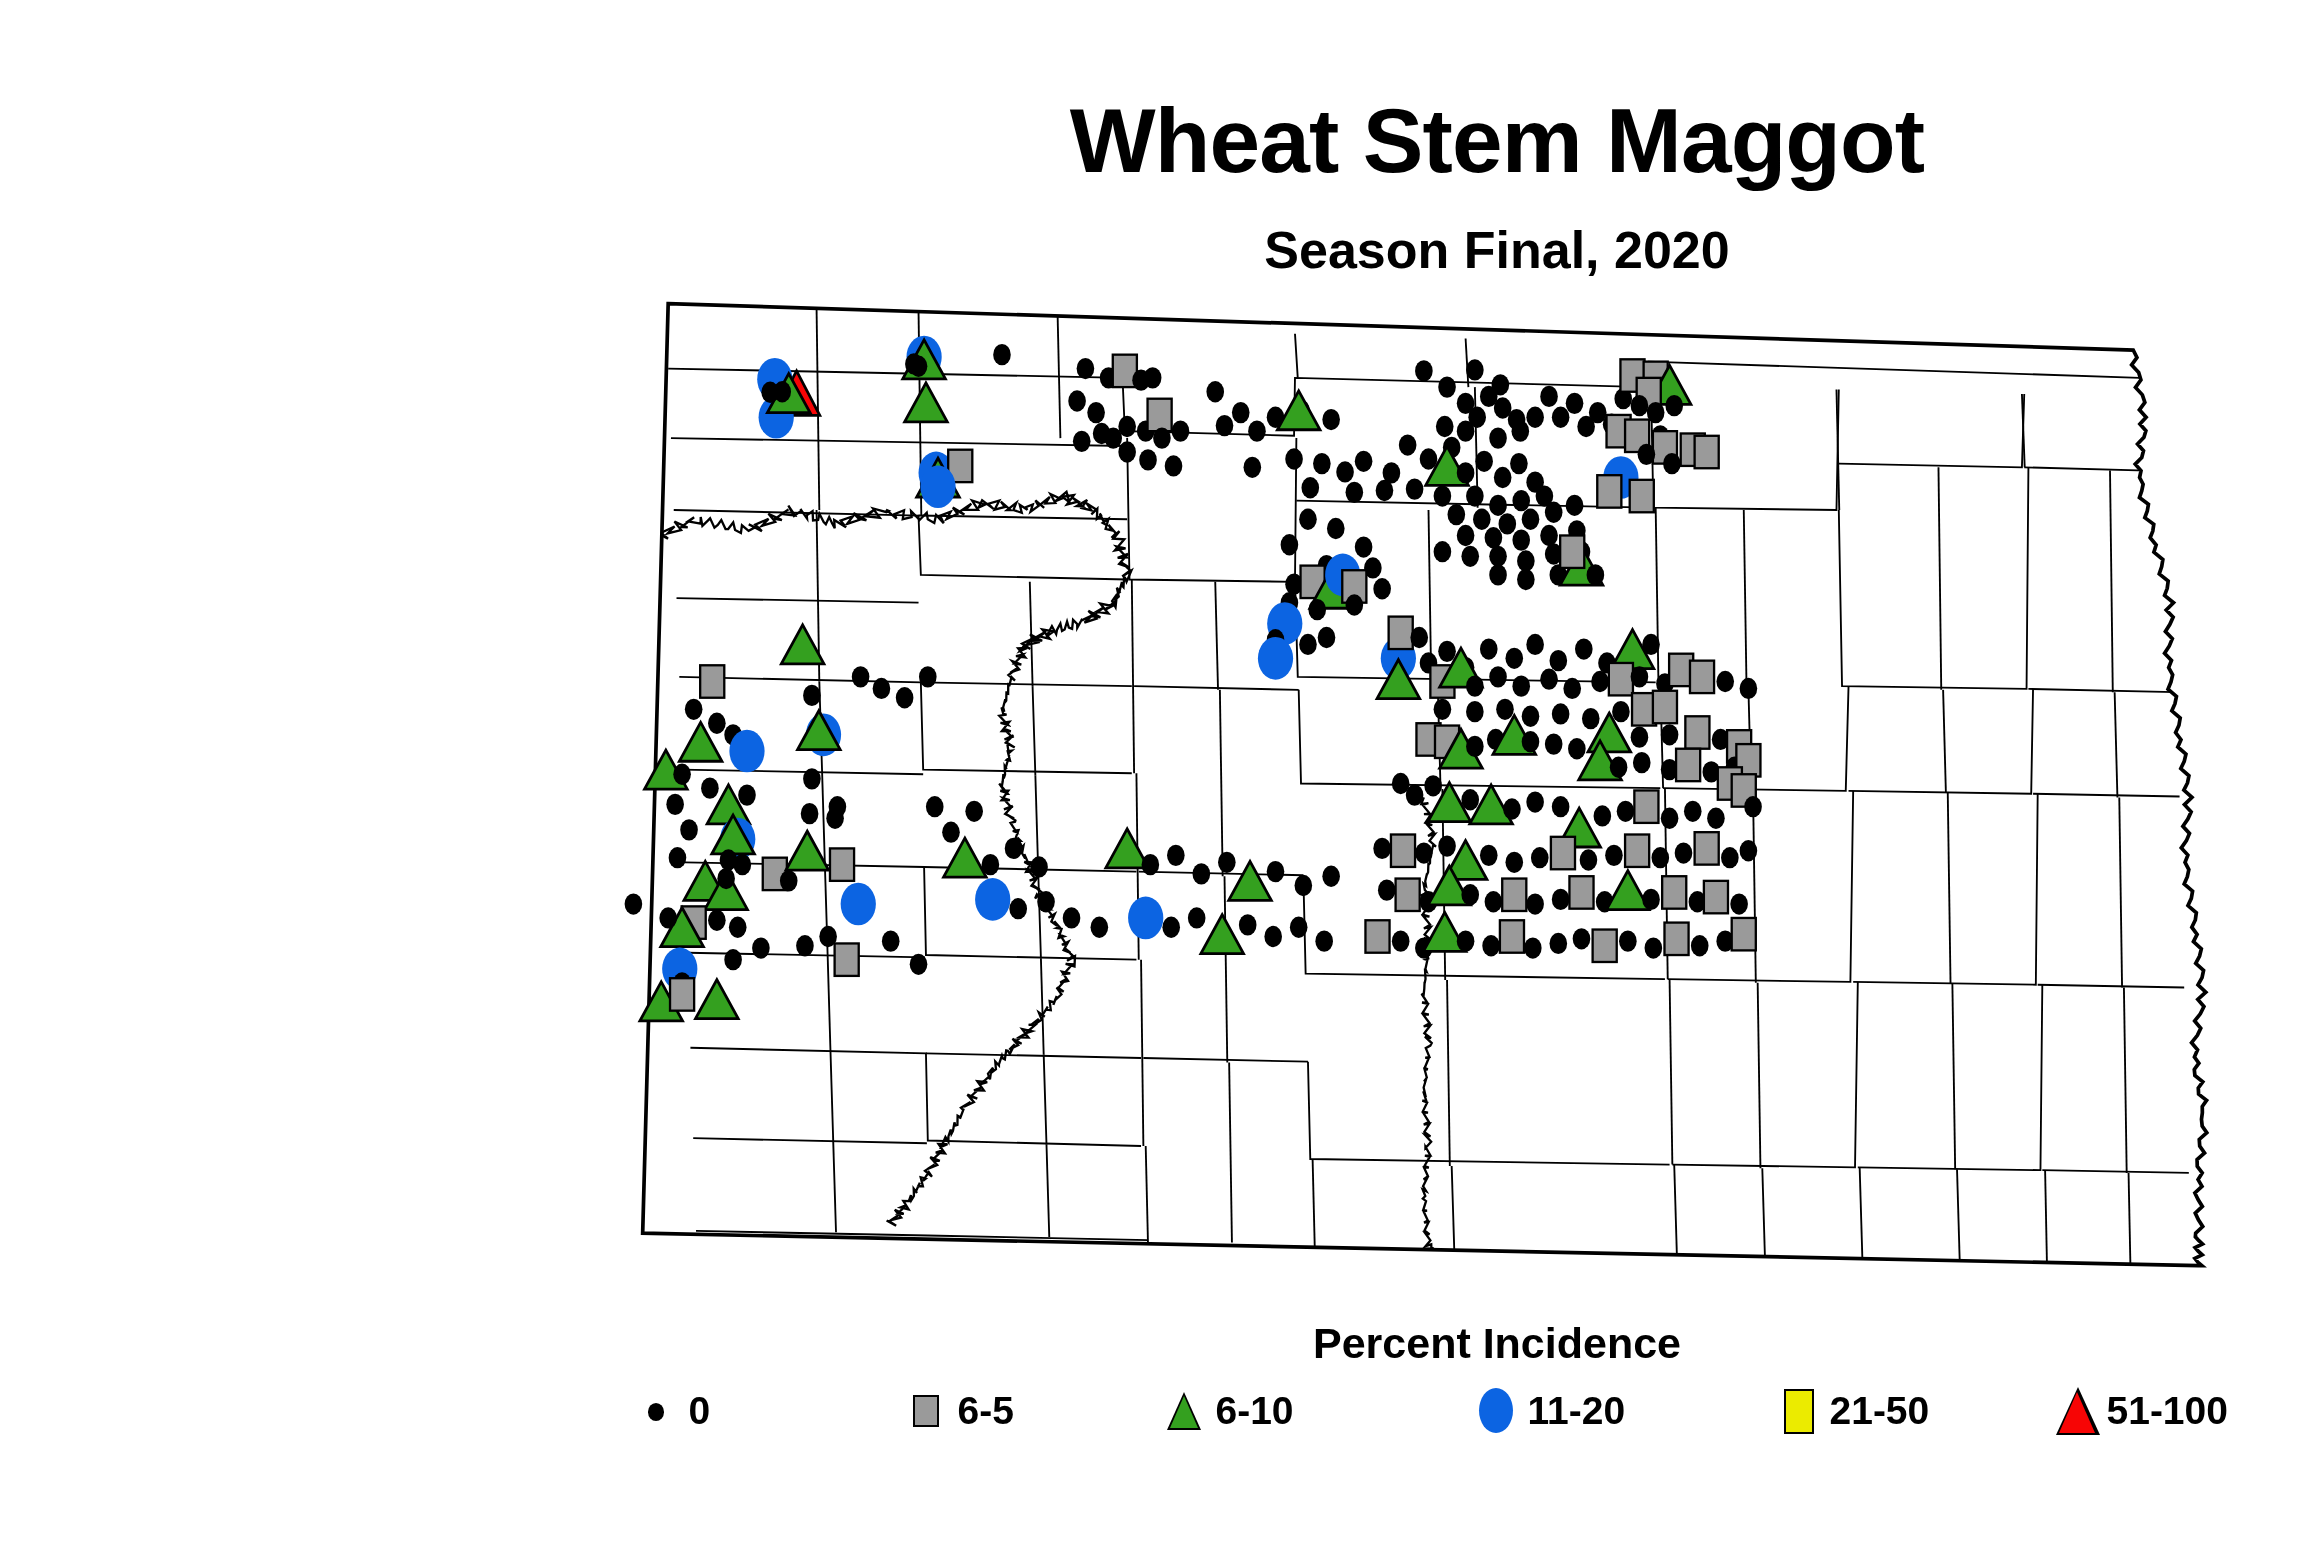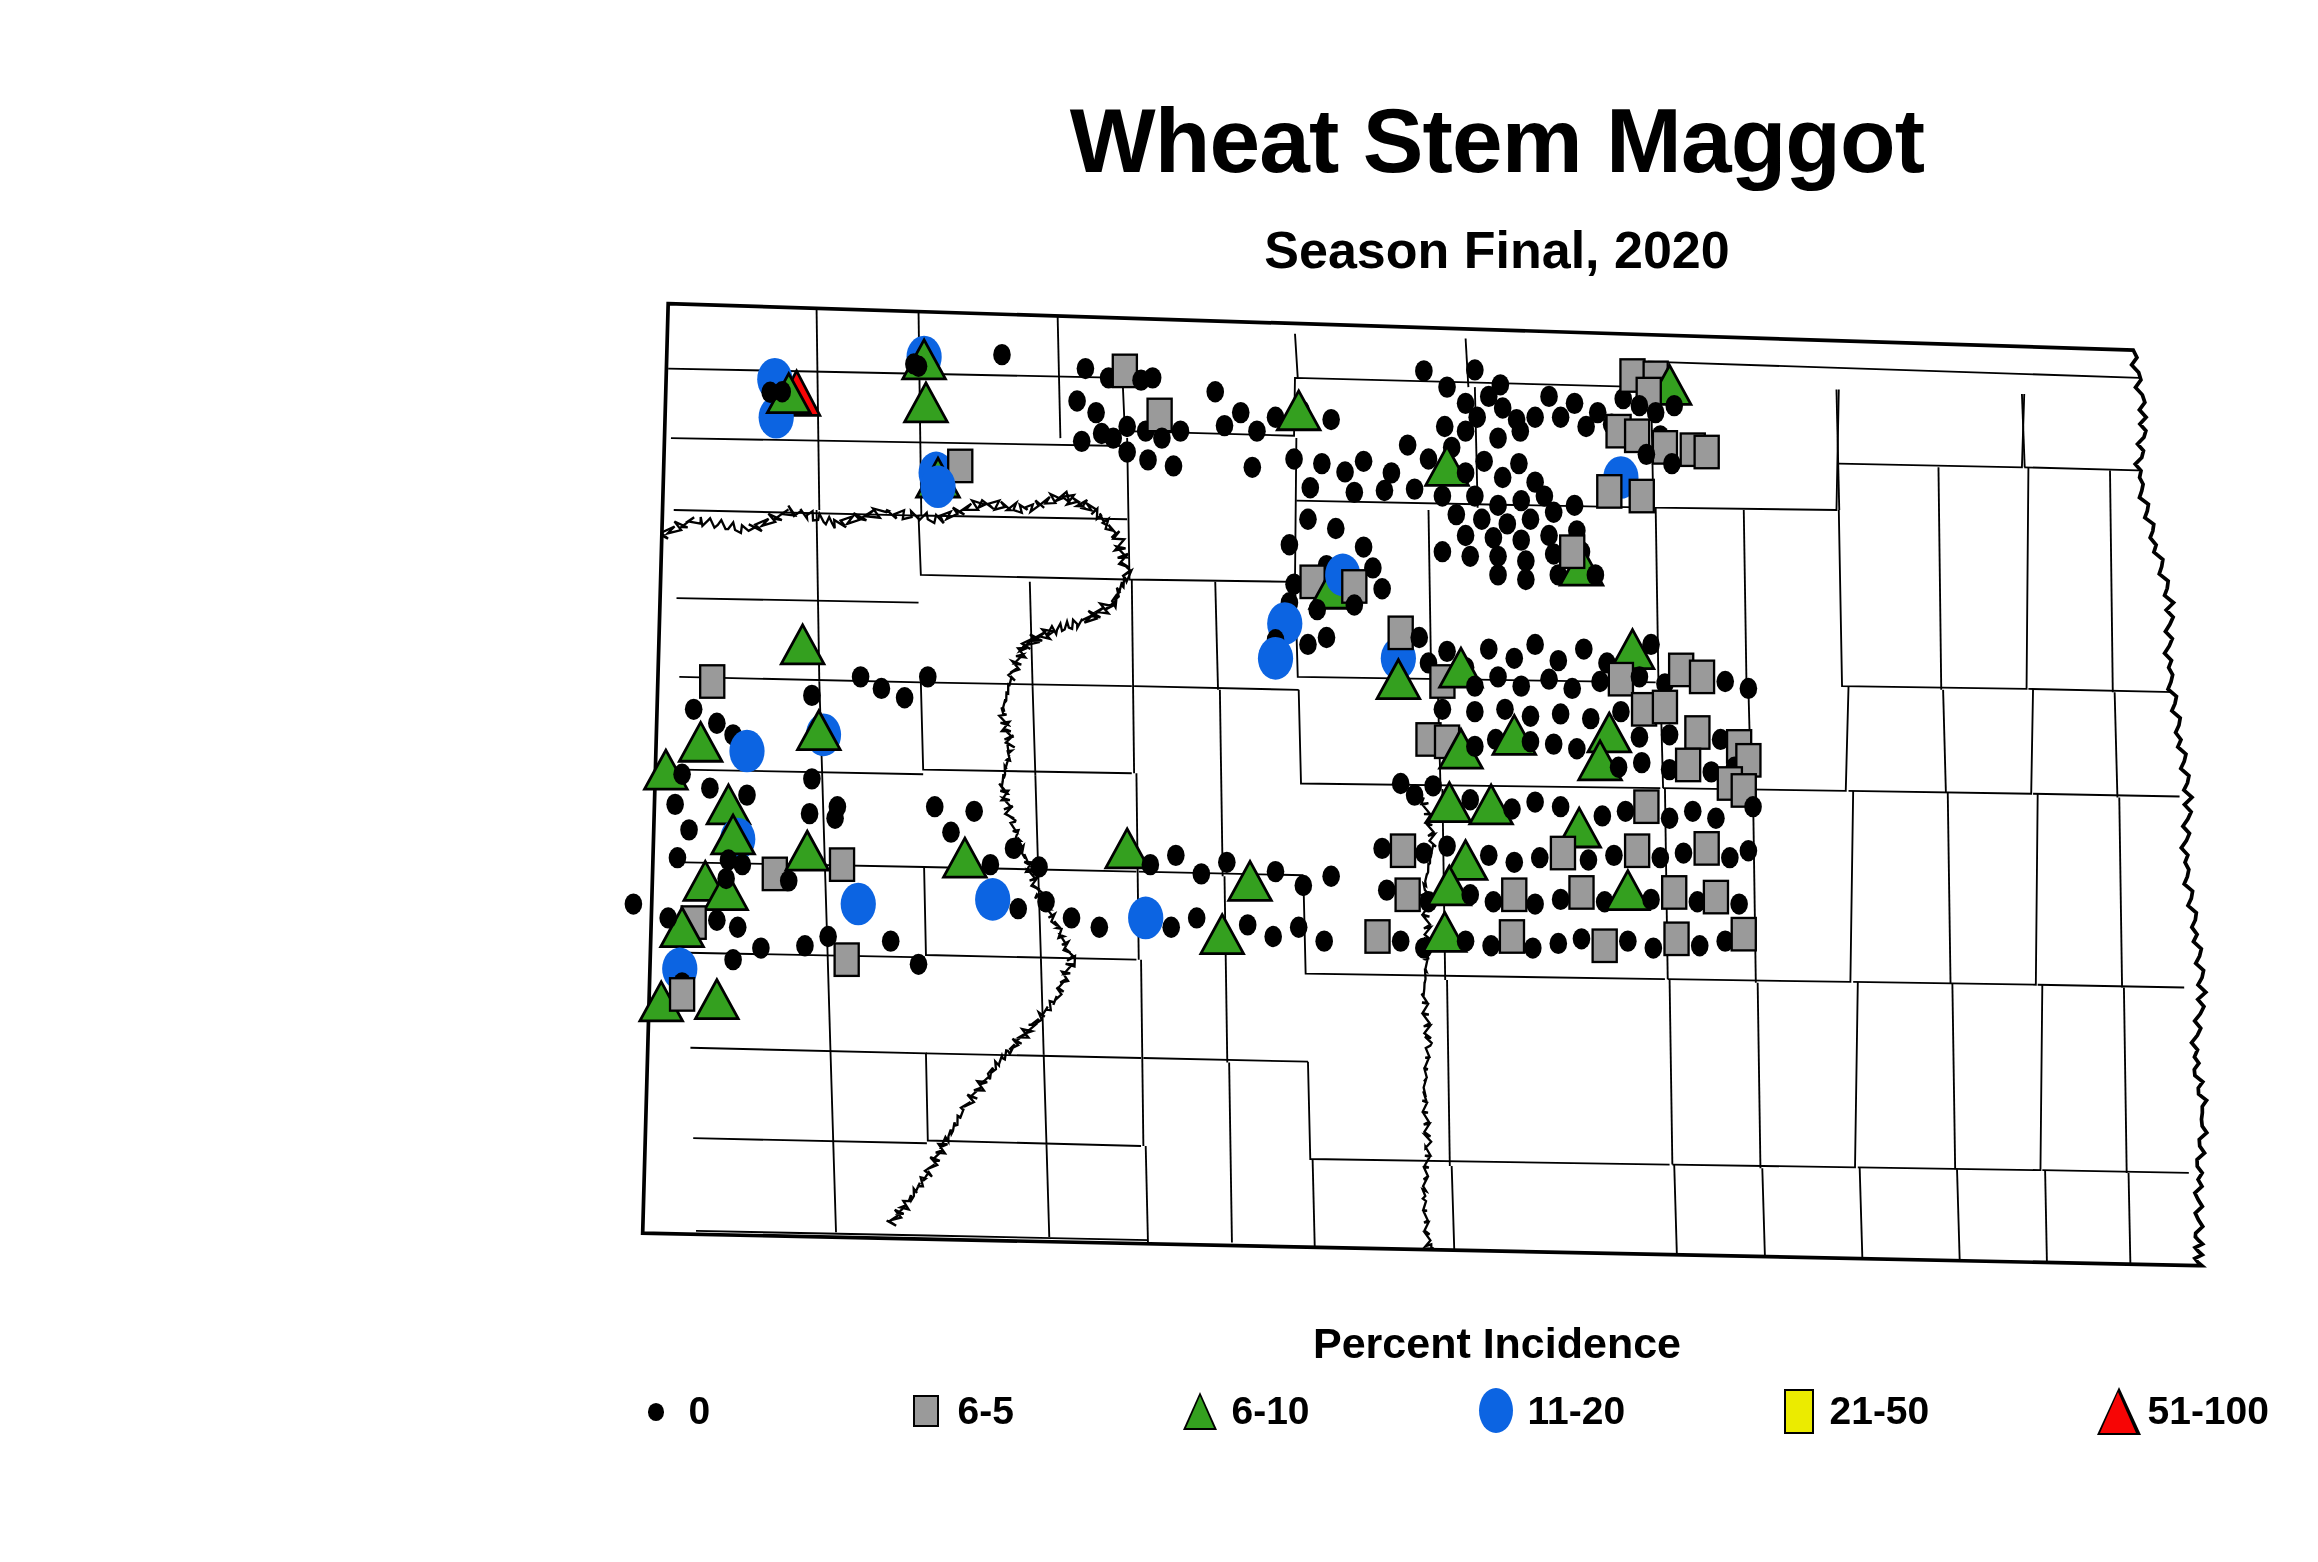--- a/index.html
+++ b/index.html
@@ -541,41 +541,41 @@
           <span class="sym-dot"></span>
         </span>
         <span class="lg-lab">0</span>
       </div>
       <div class="lg-item" style="left: 306px;">
         <span class="lg-sym">
           <span class="sym-sq"></span>
         </span>
         <span class="lg-lab">6-5</span>
       </div>
-      <div class="lg-item" style="left: 580px;">
+      <div class="lg-item" style="left: 564px;">
         <span class="lg-sym">
           <span class="sym-tri">
             <i></i>
           </span>
         </span>
         <span class="lg-lab">6-10</span>
       </div>
       <div class="lg-item" style="left: 876px;">
         <span class="lg-sym">
           <span class="sym-circ"></span>
         </span>
         <span class="lg-lab">11-20</span>
       </div>
       <div class="lg-item" style="left: 1178px;">
         <span class="lg-sym">
           <span class="sym-ysq"></span>
         </span>
         <span class="lg-lab">21-50</span>
       </div>
-      <div class="lg-item" style="left: 1496px; align-items: center;">
+      <div class="lg-item" style="left: 1455px; align-items: center;">
         <span class="lg-sym">
           <span class="sym-rtri">
             <i></i>
           </span>
         </span>
         <span class="lg-lab">51-100</span>
       </div>
     </div>
 
 </div>

